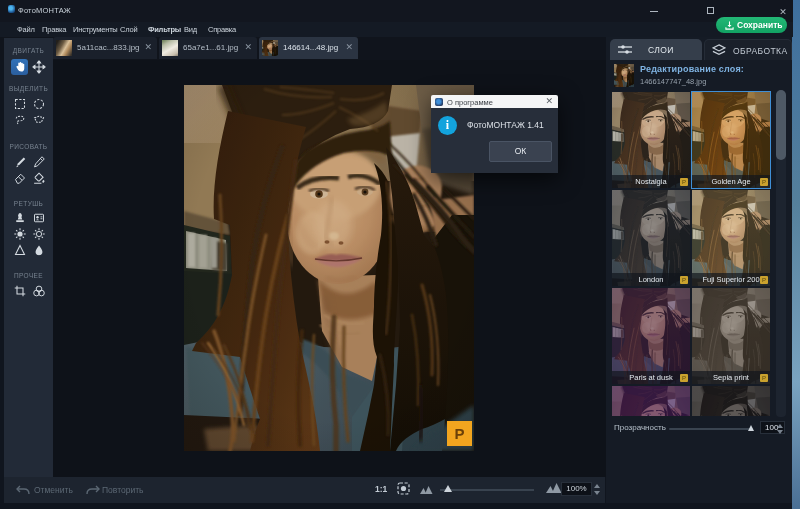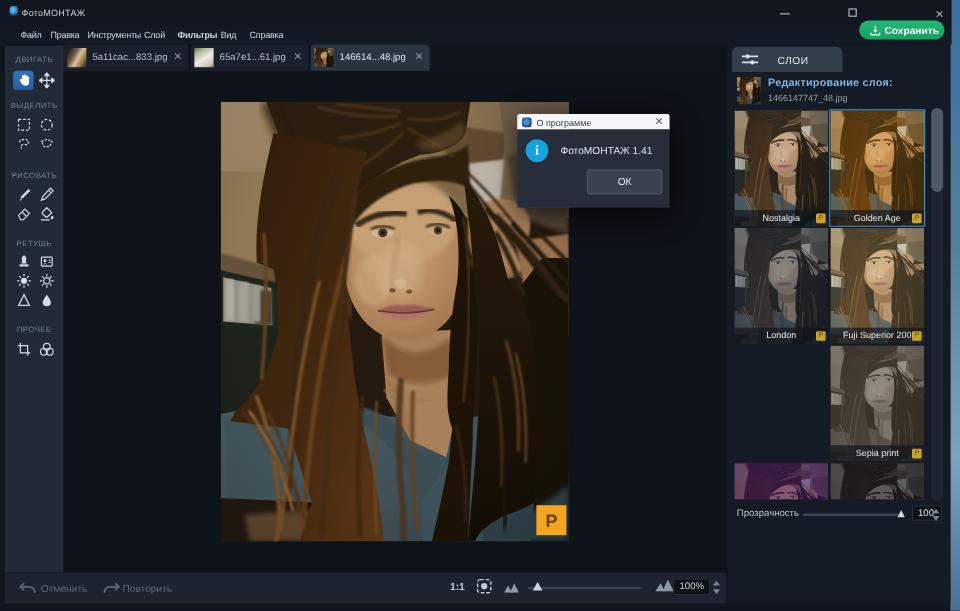--- a/index.html
+++ b/index.html
@@ -477,20 +477,29 @@
         <svg style="position:absolute;left:8px;top:5px;" width="14" height="11" viewBox="0 0 14 11">
           <g stroke="#d8dee4" stroke-width="1.3">
             <line x1="0" y1="3" x2="14" y2="3"></line>
             <line x1="0" y1="8" x2="14" y2="8"></line>
           </g>
           <circle cx="5" cy="3" r="1.8" fill="#d8dee4"></circle>
           <circle cx="9" cy="8" r="1.8" fill="#d8dee4"></circle>
         </svg>
         <span class="lbl">СЛОИ</span>
       </div>
+    <div class="ptab" id="ptab2">
+        <svg style="position:absolute;left:7px;top:4px;" width="14" height="13" viewBox="0 0 16 15">
+          <g fill="none" stroke="#c8cfd7" stroke-width="1.4">
+            <path d="M8,1 L15,4.5 L8,8 L1,4.5 Z"></path>
+            <path d="M1,8.5 L8,12 L15,8.5"></path>
+          </g>
+        </svg>
+        <span class="lbl">ОБРАБОТКА</span>
+      </div>
   </div>
 
   <div class="cell" style="left:612px; top:92px;">
       <svg class="mini" viewBox="0 0 290 366" preserveAspectRatio="none" style="filter:saturate(.8) brightness(1.05);">
         <use href="#photoArt"></use>
       </svg>
       <div class="tint" style="background:rgba(150,155,170,.08);"></div>
       <div class="lab">Nostalgia</div>
       <div class="fav">P</div>
     </div>
@@ -509,20 +518,28 @@
       <div class="tint" style="background:rgba(50,70,100,.25);"></div>
       <div class="lab">London</div>
       <div class="fav">P</div>
     </div>
   <div class="cell" style="left:692px; top:190px;">
       <svg class="mini" viewBox="0 0 290 366" preserveAspectRatio="none" style="filter:saturate(.85) brightness(1.08);">
         <use href="#photoArt"></use>
       </svg>
       <div class="tint" style="background:rgba(215,200,145,.20);"></div>
       <div class="lab">Fuji Superior 200</div>
+      <div class="fav">P</div>
+    </div>
+  <div class="cell" style="left:612px; top:288px;">
+      <svg class="mini" viewBox="0 0 290 366" preserveAspectRatio="none" style="filter:saturate(.9) brightness(.84);">
+        <use href="#photoArt"></use>
+      </svg>
+      <div class="tint" style="background:rgba(95,45,135,.30);"></div>
+      <div class="lab">Paris at dusk</div>
       <div class="fav">P</div>
     </div>
   <div class="cell" style="left:692px; top:288px;">
       <svg class="mini" viewBox="0 0 290 366" preserveAspectRatio="none" style="filter:saturate(.08) brightness(.9);">
         <use href="#photoArt"></use>
       </svg>
       <div class="tint" style="background:rgba(130,110,85,.33);"></div>
       <div class="lab">Sepia print</div>
       <div class="fav">P</div>
     </div>

